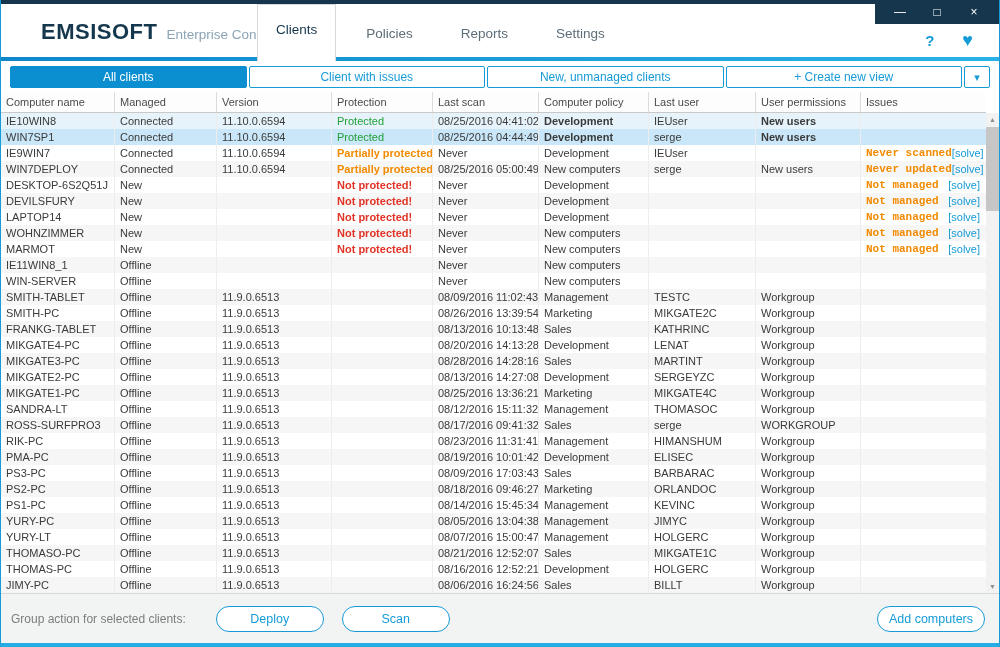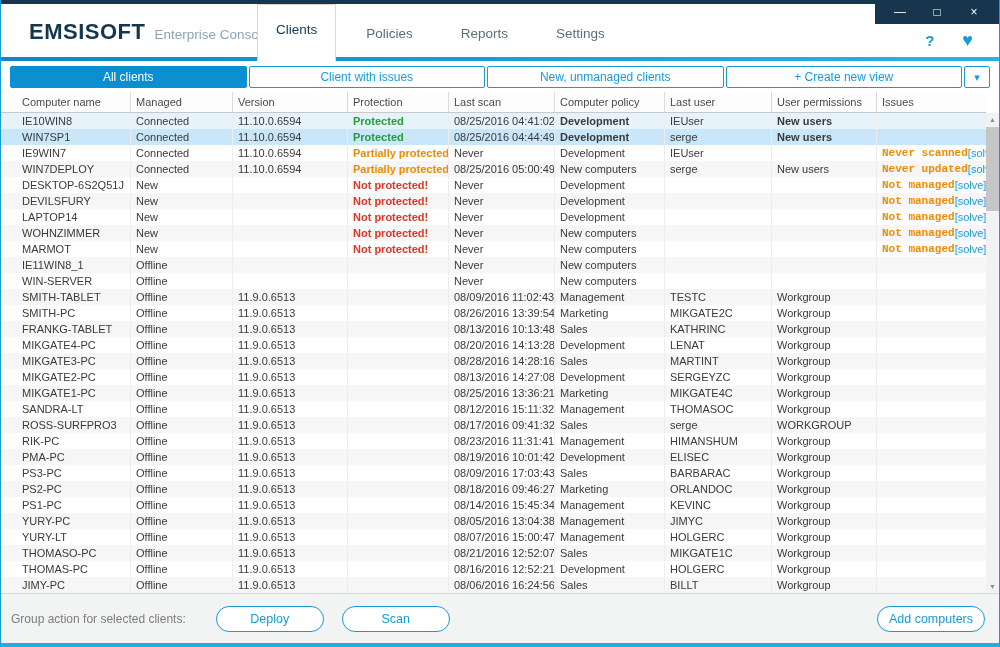--- a/index.html
+++ b/index.html
@@ -19,53 +19,53 @@
   .topstrip{height:4px;background:var(--navy);flex:0 0 auto;}
   
   .win-controls{position:absolute;top:0;right:0;width:124px;height:24px;background:var(--navy);
     display:flex;align-items:center;justify-content:space-evenly;z-index:6;}
   .win-controls span{color:#fff;font-size:12px;line-height:24px;cursor:default;width:24px;text-align:center;}
   .help-row{position:absolute;top:30px;right:26px;display:flex;gap:28px;align-items:center;z-index:6;}
   .help-q{color:var(--accent);font-weight:bold;font-size:15px;}
   .heart{color:var(--accent);font-size:18px;}
   
   .header{height:53px;position:relative;background:#fff;flex:0 0 auto;}
-  .logo-wrap{position:absolute;left:28px;top:15px;display:flex;align-items:baseline;gap:9px;white-space:nowrap;}
+  .logo-wrap{position:absolute;left:40px;top:15px;display:flex;align-items:baseline;gap:9px;white-space:nowrap;}
   .logo-main{font-size:22px;font-weight:bold;color:#14374d;letter-spacing:.5px;}
   .logo-sub{font-size:13.5px;color:#8ba4b5;}
   .tabs{position:absolute;left:250px;top:0;height:53px;display:flex;align-items:stretch;}
   .tab{padding:12px 18px;display:flex;align-items:center;font-size:13.5px;color:#5d6d78;margin:6px 6px 0 6px;cursor:default;}
   .tab.active{background:#fff;border:1px solid #d9d9d9;border-bottom:none;color:#14374d;
     margin:0 6px -4px 6px;z-index:3;position:relative;padding-top:4px;}
   .blueline{height:4px;background:linear-gradient(90deg,#0d87c9,#2ab2e8);flex:0 0 auto;}
   
   .toolbar{height:31px;display:flex;align-items:center;padding:0 9px;gap:2px;background:#fff;flex:0 0 auto;}
   .viewbtn{flex:1 1 0;height:22px;border:1px solid var(--accent);background:#fff;color:var(--accent);
     font-size:12px;border-radius:2px;font-family:inherit;padding:0;cursor:default;}
   .viewbtn.selected{background:var(--accent-dark);color:#fff;border-color:var(--accent-dark);}
   .dropbtn{flex:0 0 26px;height:22px;border:1px solid var(--accent);background:#fff;color:var(--accent);
     font-size:11px;border-radius:2px;line-height:20px;text-align:center;cursor:default;}
   
   .table-wrap{display:flex;flex:0 0 auto;height:501px;}
   .table-main{flex:1 1 auto;min-width:0;}
-  .tgrid{display:grid;grid-template-columns:114px 102px 115px 101px 106px 110px 107px 105px minmax(0,1fr);padding-left:16px;}
+  .tgrid{display:grid;grid-template-columns:114px 102px 115px 101px 106px 110px 107px 105px minmax(0,1fr);}
   .thead{height:21px;line-height:21px;border-bottom:1px solid #c9c9c9;background:#fdfdfd;}
   .thead .hcell{font-size:11px;color:#4a4a4a;padding-left:5px;border-right:1px solid #dcdcdc;
     white-space:nowrap;overflow:hidden;cursor:default;}
   .thead .hcell:last-child{border-right:none;}
   .tbody{height:480px;overflow:hidden;}
   .trow{height:16px;line-height:16px;background:#fff;}
   .trow.alt{background:#f6f6f6;}
   .trow.sel-light{background:#e6f3fb;}
   .trow.sel{background:#c9e7f8;}
   .tcell{font-size:11px;color:#3a3a3a;padding-left:5px;border-right:1px solid #ededed;
     white-space:nowrap;overflow:hidden;}
   .tcell:last-child{border-right:none;}
   .tcell.bold{font-weight:bold;}
-  .tcell.prot-ok{color:var(--green);font-weight:bold;}
+  .tcell.prot-ok{color:var(--green);font-weight:normal;}
   .tcell.prot-partial{color:var(--orange);font-weight:bold;}
   .tcell.prot-bad{color:var(--red);font-weight:bold;}
   .tcell.issues{display:flex;justify-content:space-between;padding-right:6px;}
   .issue-text{color:var(--orange);font-weight:bold;font-family:Liberation Mono, monospace;}
   .solve-link{color:var(--accent);cursor:pointer;}
   
   .vscroll{flex:0 0 13px;margin-top:21px;height:480px;background:#f2f2f2;display:flex;flex-direction:column;}
   .arr{height:13px;font-size:7px;color:#8f8f8f;text-align:center;line-height:13px;cursor:default;}
   .track{flex:1 1 auto;position:relative;}
   .thumb{position:absolute;top:1px;left:0;width:13px;height:84px;background:#c6c6c6;}

